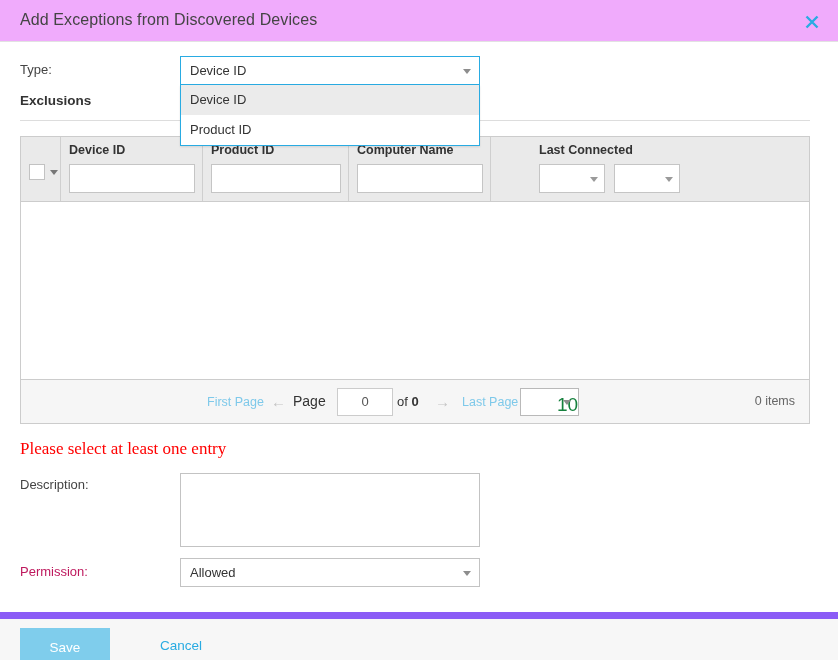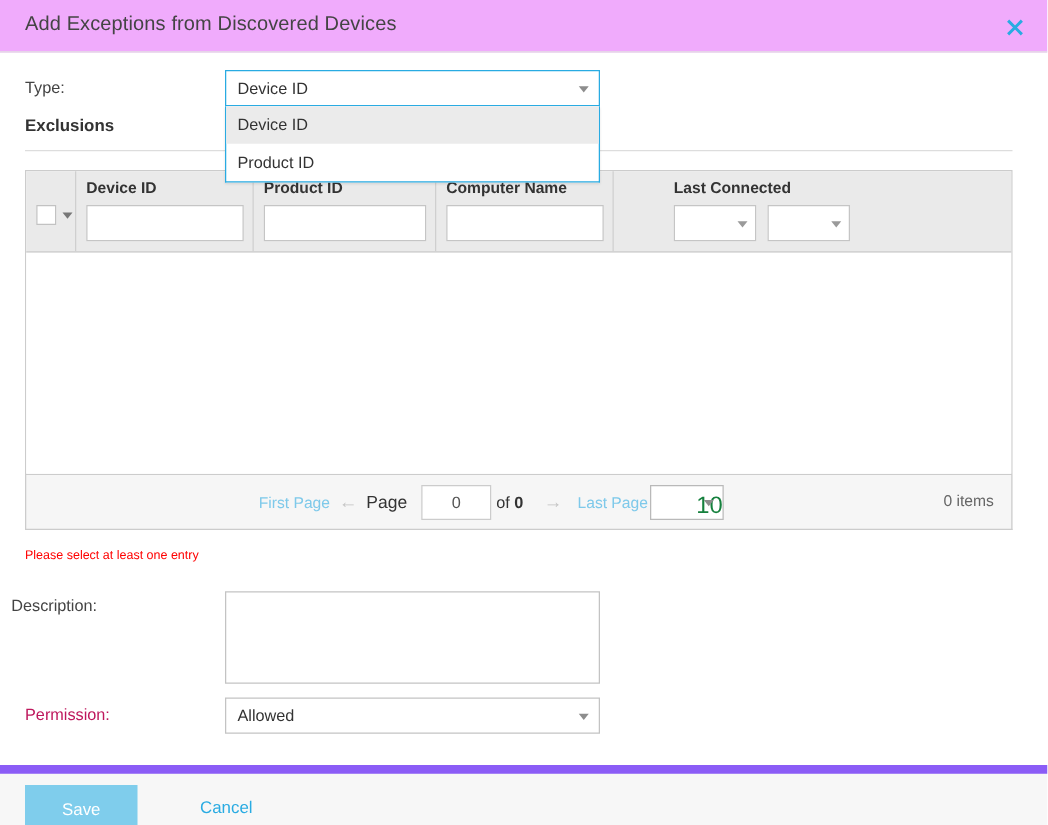--- a/index.html
+++ b/index.html
@@ -214,26 +214,26 @@
   }
   .pg-size .caret { right: 7px; border-top-color: #8d8d8d; }
   .pg-items {
     position: absolute; right: 14px; top: 14px;
     font-size: 12.5px; color: #666666;
   }
 
   
   .error-msg {
     position: absolute; left: 20px; top: 439px;
-    font-size: 10px; color: #ff0000;
+    font-size: 17px; color: #ff0000; font-family: Liberation Serif, serif;
   }
 
   
   .desc-label {
-    position: absolute; left: 9px; top: 477px;
+    position: absolute; left: 20px; top: 477px;
     font-size: 13px; color: #444444;
   }
   .desc-area {
     position: absolute; left: 180px; top: 473px;
     width: 300px; height: 74px;
     border: 1px solid #c3c3c3;
     background: #ffffff;
     resize: none;
     font-family: "Liberation Sans", sans-serif;
     font-size: 13px;

